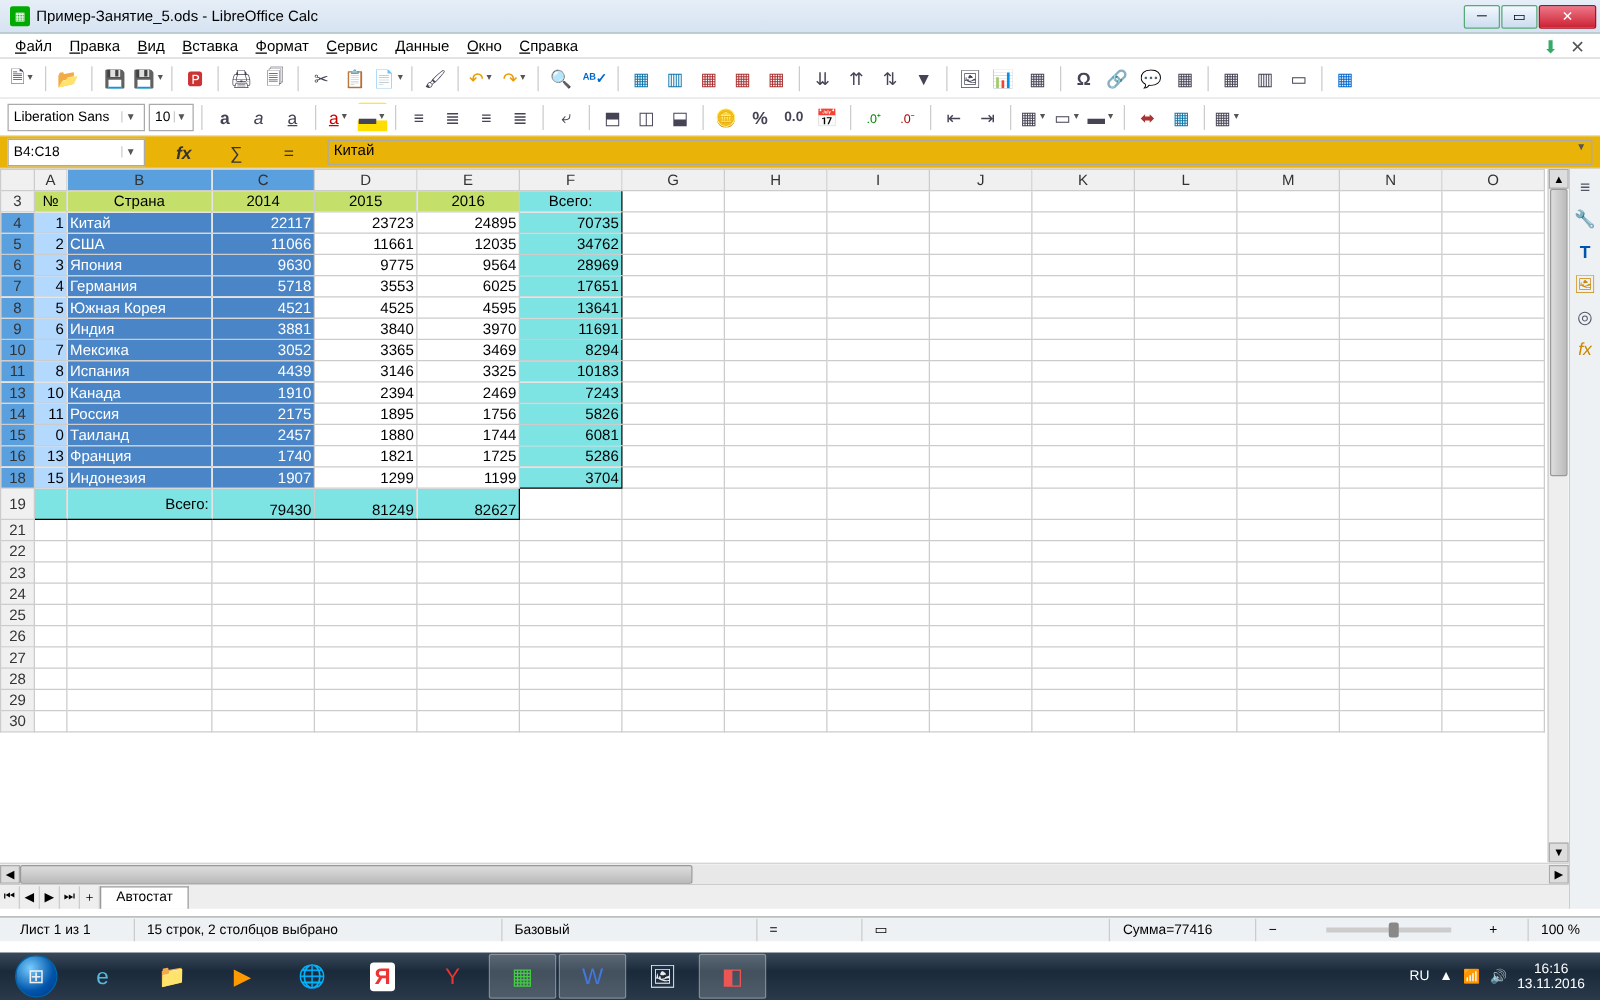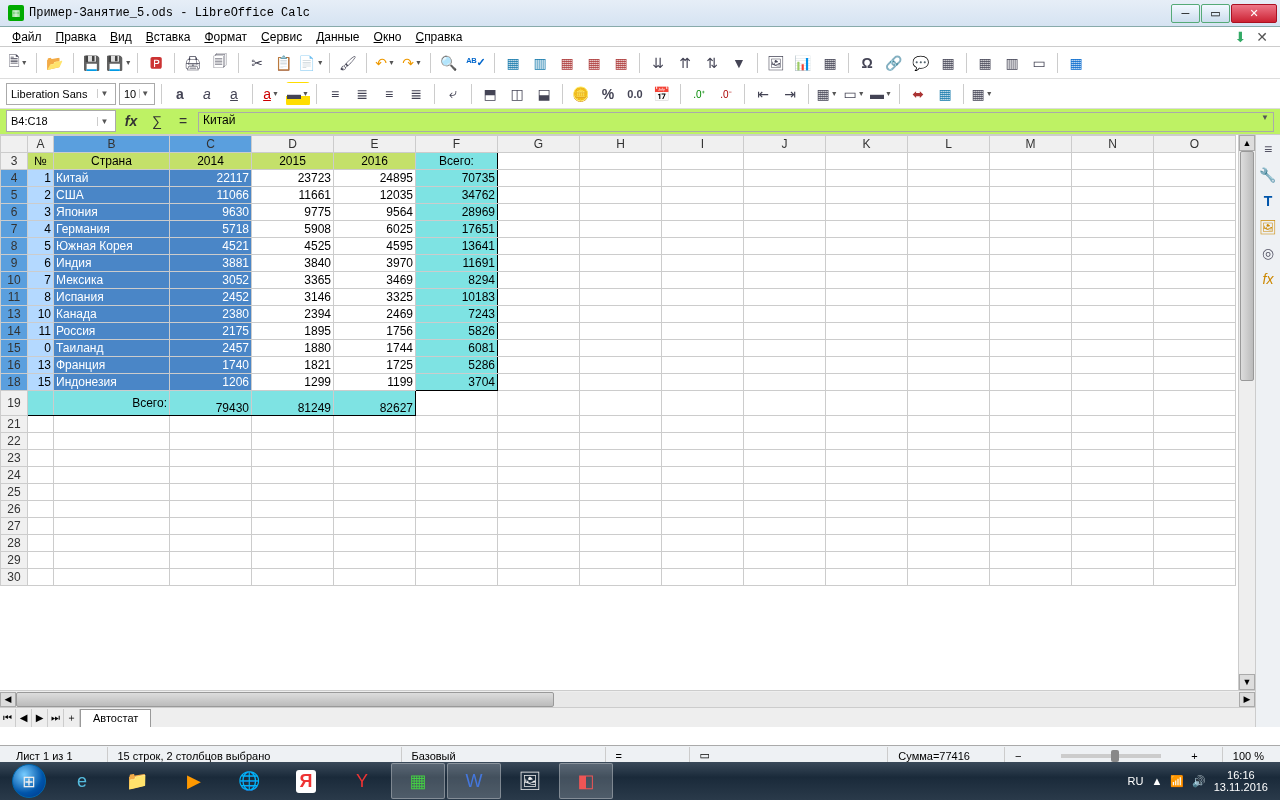--- a/index.html
+++ b/index.html
@@ -1,21 +1,21 @@
 <!DOCTYPE html>
 <html><head>
 <meta charset="utf-8">
 <style>
 * { margin:0; padding:0; box-sizing:border-box; font-family:"Segoe UI",Tahoma,sans-serif; }
 body { width:1280px; height:800px; overflow:hidden; background:#fff; position:relative; font-size:12px; }
 
 
 .titlebar { height:27px; background:linear-gradient(#e6eef7,#d6e3f2); border-bottom:1px solid #8aa; display:flex; align-items:center; padding:0 3px; }
 .titlebar .appicon { width:16px; height:16px; background:#0a0; margin:0 5px; border-radius:2px; font-size:9px;color:#fff;display:flex;align-items:center;justify-content:center;}
-.titlebar .title { font-size:12px; color:#000;font-family:Liberation Mono, monospace; }
+.titlebar .title { font-size:12px; color:#000; }
 .titlebar .spacer { flex:1; }
 .winbtns { display:flex; gap:0; }
 .winbtn { width:29px; height:19px; border:1px solid #5a7; background:linear-gradient(#f2f8ff,#cde); display:flex; align-items:center; justify-content:center; font-size:11px; border-radius:2px; margin-left:1px;}
 .winbtn.close { width:46px; background:linear-gradient(#e78,#c23); color:#fff; border-color:#a12;}
 
 
 .menubar { height:20px; background:#fff; display:flex; align-items:center; padding:0 6px; gap:2px; border-bottom:1px solid #ccc;}
 .menubar .mi { padding:1px 6px; font-size:12px; text-decoration:underline; text-decoration-color:transparent;}
 .menubar .mi::first-letter { text-decoration:underline; }
 .menubar .right { margin-left:auto; display:flex; gap:10px; padding-right:6px;}
@@ -27,21 +27,21 @@
 .tbtn { width:24px; height:24px; border:1px solid transparent; display:flex; align-items:center; justify-content:center; font-size:14px; color:#445; border-radius:3px;}
 .tbtn .drop{font-size:7px;margin-left:1px;color:#555;}
 .sep { width:1px; height:20px; background:#ccc; margin:0 3px; }
 .fmt-toolbar { height:30px; background:#fff; display:flex; align-items:center; padding:3px 6px; gap:3px; border-bottom:1px solid #ddd;}
 .combo { height:22px; border:1px solid #aaa; background:#fff; display:flex; align-items:center; padding:0 4px; font-size:11px; position:relative;}
 .combo .v{flex:1;}
 .combo .d{width:14px;text-align:center;font-size:8px;color:#555;border-left:1px solid #ccc;margin-left:3px;}
 .fontname{width:110px;} .fontsize{width:36px;}
 
 
-.fbar { height:26px; background:#bef264; display:flex; align-items:flex-end; padding:2px 6px; gap:4px; border-bottom:1px solid #ccc;}
+.fbar { height:26px; background:#eab308; display:flex; align-items:center; padding:2px 6px; gap:20px; border-bottom:1px solid #ccc;}
 .namebox{width:110px;}
 .fbtn{width:22px;height:22px;display:flex;align-items:center;justify-content:center;font-size:14px;color:#333;}
 .finput{flex:1;height:20px;border:1px solid #aaa;padding:0 4px;font-size:12px;}
 .finput .fd{float:right;font-size:8px;color:#555;}
 
 
 .workspace{position:absolute;top:135px;left:0;right:25px;bottom:73px;display:flex;flex-direction:column;}
 .sheet-wrap{flex:1;overflow:hidden;position:relative;background:#fff;}
 table.grid{border-collapse:collapse;table-layout:fixed;}
 table.grid td,table.grid th{border:1px solid #ccc;height:17px;font-size:12px;padding:0 2px;overflow:hidden;white-space:nowrap;}
@@ -382,21 +382,21 @@
             <td></td>
             <td></td>
             <td></td>
             <td></td>
           </tr>
           <tr>
             <th class="rh sel-rowh">7</th>
             <td class="num bg-blue lftb">4</td>
             <td class="txt sel">Германия</td>
             <td class="num sel">5718</td>
-            <td class="num">5908</td>
+            <td class="num">3553</td>
             <td class="num">6025</td>
             <td class="num bg-cyan rgtb">17651</td>
             <td></td>
             <td></td>
             <td></td>
             <td></td>
             <td></td>
             <td></td>
             <td></td>
             <td></td>
@@ -453,39 +453,39 @@
             <td></td>
             <td></td>
             <td></td>
             <td></td>
             <td></td>
           </tr>
           <tr>
             <th class="rh sel-rowh">11</th>
             <td class="num bg-blue lftb">8</td>
             <td class="txt sel">Испания</td>
-            <td class="num sel">2452</td>
+            <td class="num sel">4439</td>
             <td class="num">3146</td>
             <td class="num">3325</td>
             <td class="num bg-cyan rgtb">10183</td>
             <td></td>
             <td></td>
             <td></td>
             <td></td>
             <td></td>
             <td></td>
             <td></td>
             <td></td>
             <td></td>
           </tr>
           <tr>
             <th class="rh sel-rowh">13</th>
             <td class="num bg-blue lftb">10</td>
             <td class="txt sel">Канада</td>
-            <td class="num sel">2380</td>
+            <td class="num sel">1910</td>
             <td class="num">2394</td>
             <td class="num">2469</td>
             <td class="num bg-cyan rgtb">7243</td>
             <td></td>
             <td></td>
             <td></td>
             <td></td>
             <td></td>
             <td></td>
             <td></td>
@@ -543,21 +543,21 @@
             <td></td>
             <td></td>
             <td></td>
             <td></td>
             <td></td>
           </tr>
           <tr>
             <th class="rh sel-rowh">18</th>
             <td class="num bg-blue lftb">15</td>
             <td class="txt sel">Индонезия</td>
-            <td class="num sel">1206</td>
+            <td class="num sel">1907</td>
             <td class="num">1299</td>
             <td class="num">1199</td>
             <td class="num bg-cyan rgtb botb">3704</td>
             <td></td>
             <td></td>
             <td></td>
             <td></td>
             <td></td>
             <td></td>
             <td></td>
@@ -787,21 +787,21 @@
  <div class="tabrow">
    <div class="nav">⏮</div>
    <div class="nav">◀</div>
    <div class="nav">▶</div>
    <div class="nav">⏭</div>
    <div class="nav">＋</div>
    <div class="tab">Автостат</div>
  </div>
 </div>
 
-<div class="statusbar" style="position:absolute;bottom:35px;left:0;right:0;gap:24px;">
+<div class="statusbar" style="position:absolute;bottom:47px;left:0;right:0;gap:24px;">
   <div class="cell">Лист 1 из 1</div>
   <div class="cell" style="width:270px;">15 строк, 2 столбцов выбрано</div>
   <div class="cell" style="width:180px;">Базовый</div>
   <div class="cell" style="width:60px;">=</div>
   <div class="cell">▭</div>
   <div class="flex"></div>
   <div class="cell">Сумма=77416</div>
   <div class="cell">−</div>
   <div class="zoom-slider">
       <div class="zt"></div>

